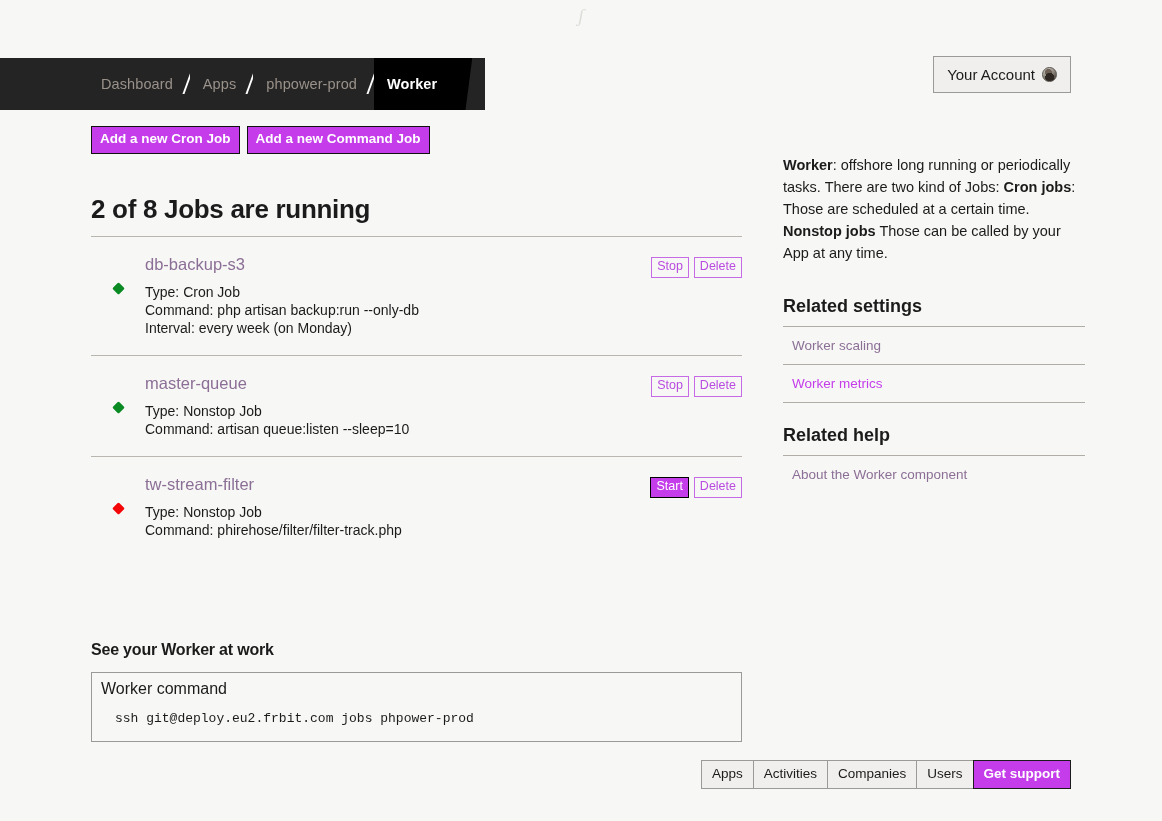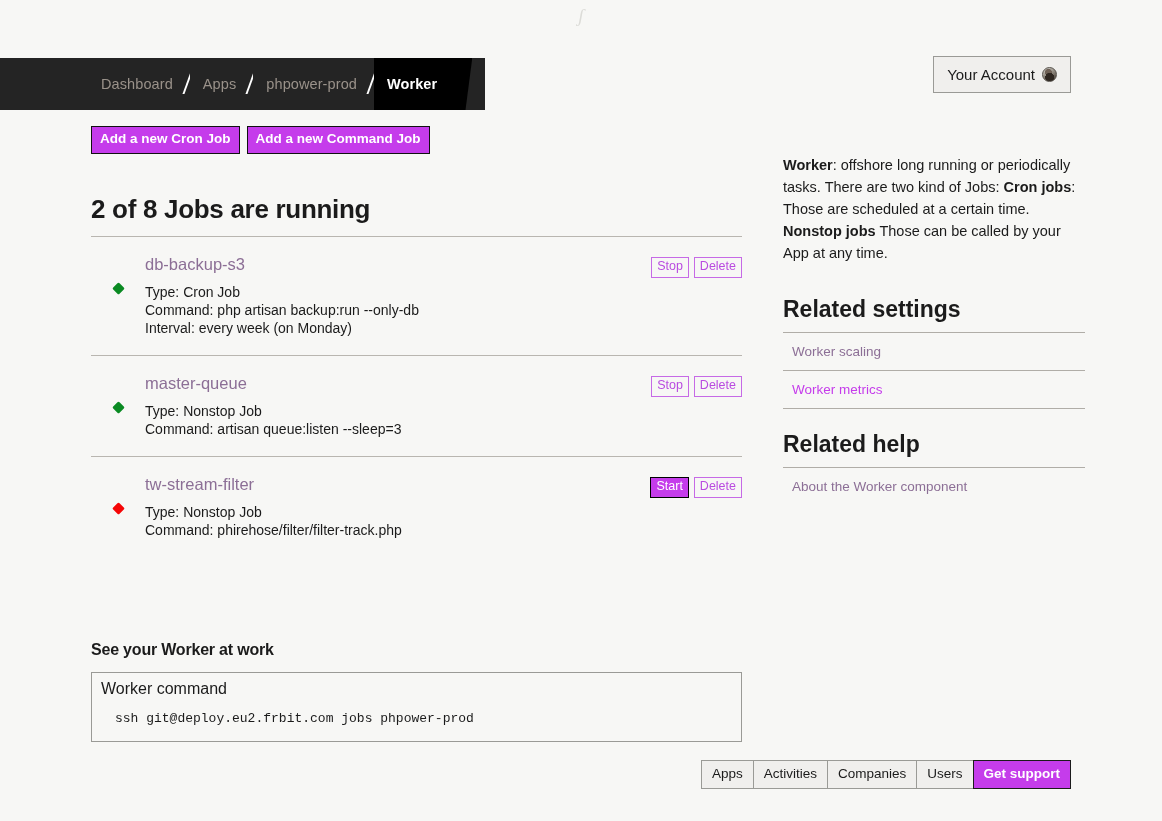--- a/index.html
+++ b/index.html
@@ -215,21 +215,21 @@
 
   
   .side-desc {
     font-size: 14.5px;
     line-height: 22.2px;
     color: #1b1b1b;
     margin-bottom: 31px;
   }
   .side-desc b { font-weight: bold; }
   h3.side-title {
-    font-size: 23px;
+    font-size: 18px;
     font-weight: bold;
     margin: 0 0 9px 0;
   }
   .side-list { border-top: 1px solid #b0ada7; }
   .side-link {
     display: block;
     font-size: 13.5px;
     color: #8c6f96;
     padding: 11px 0 11px 9px;
     border-bottom: 1px solid #b0ada7;
@@ -314,21 +314,21 @@
         </div>
       </div>
 
       <div class="job">
         <div class="job-marker">
           <span class="diamond running"></span>
         </div>
         <div class="job-body">
           <a class="job-name">master-queue</a>
           <div class="job-line">Type: Nonstop Job</div>
-          <div class="job-line">Command: artisan queue:listen --sleep=3</div>
+          <div class="job-line">Command: artisan queue:listen --sleep=10</div>
         </div>
         <div class="job-btns">
           <button class="btn-ghost">Stop</button>
           <button class="btn-ghost">Delete</button>
         </div>
       </div>
 
       <div class="job">
         <div class="job-marker">
           <span class="diamond stopped"></span>

